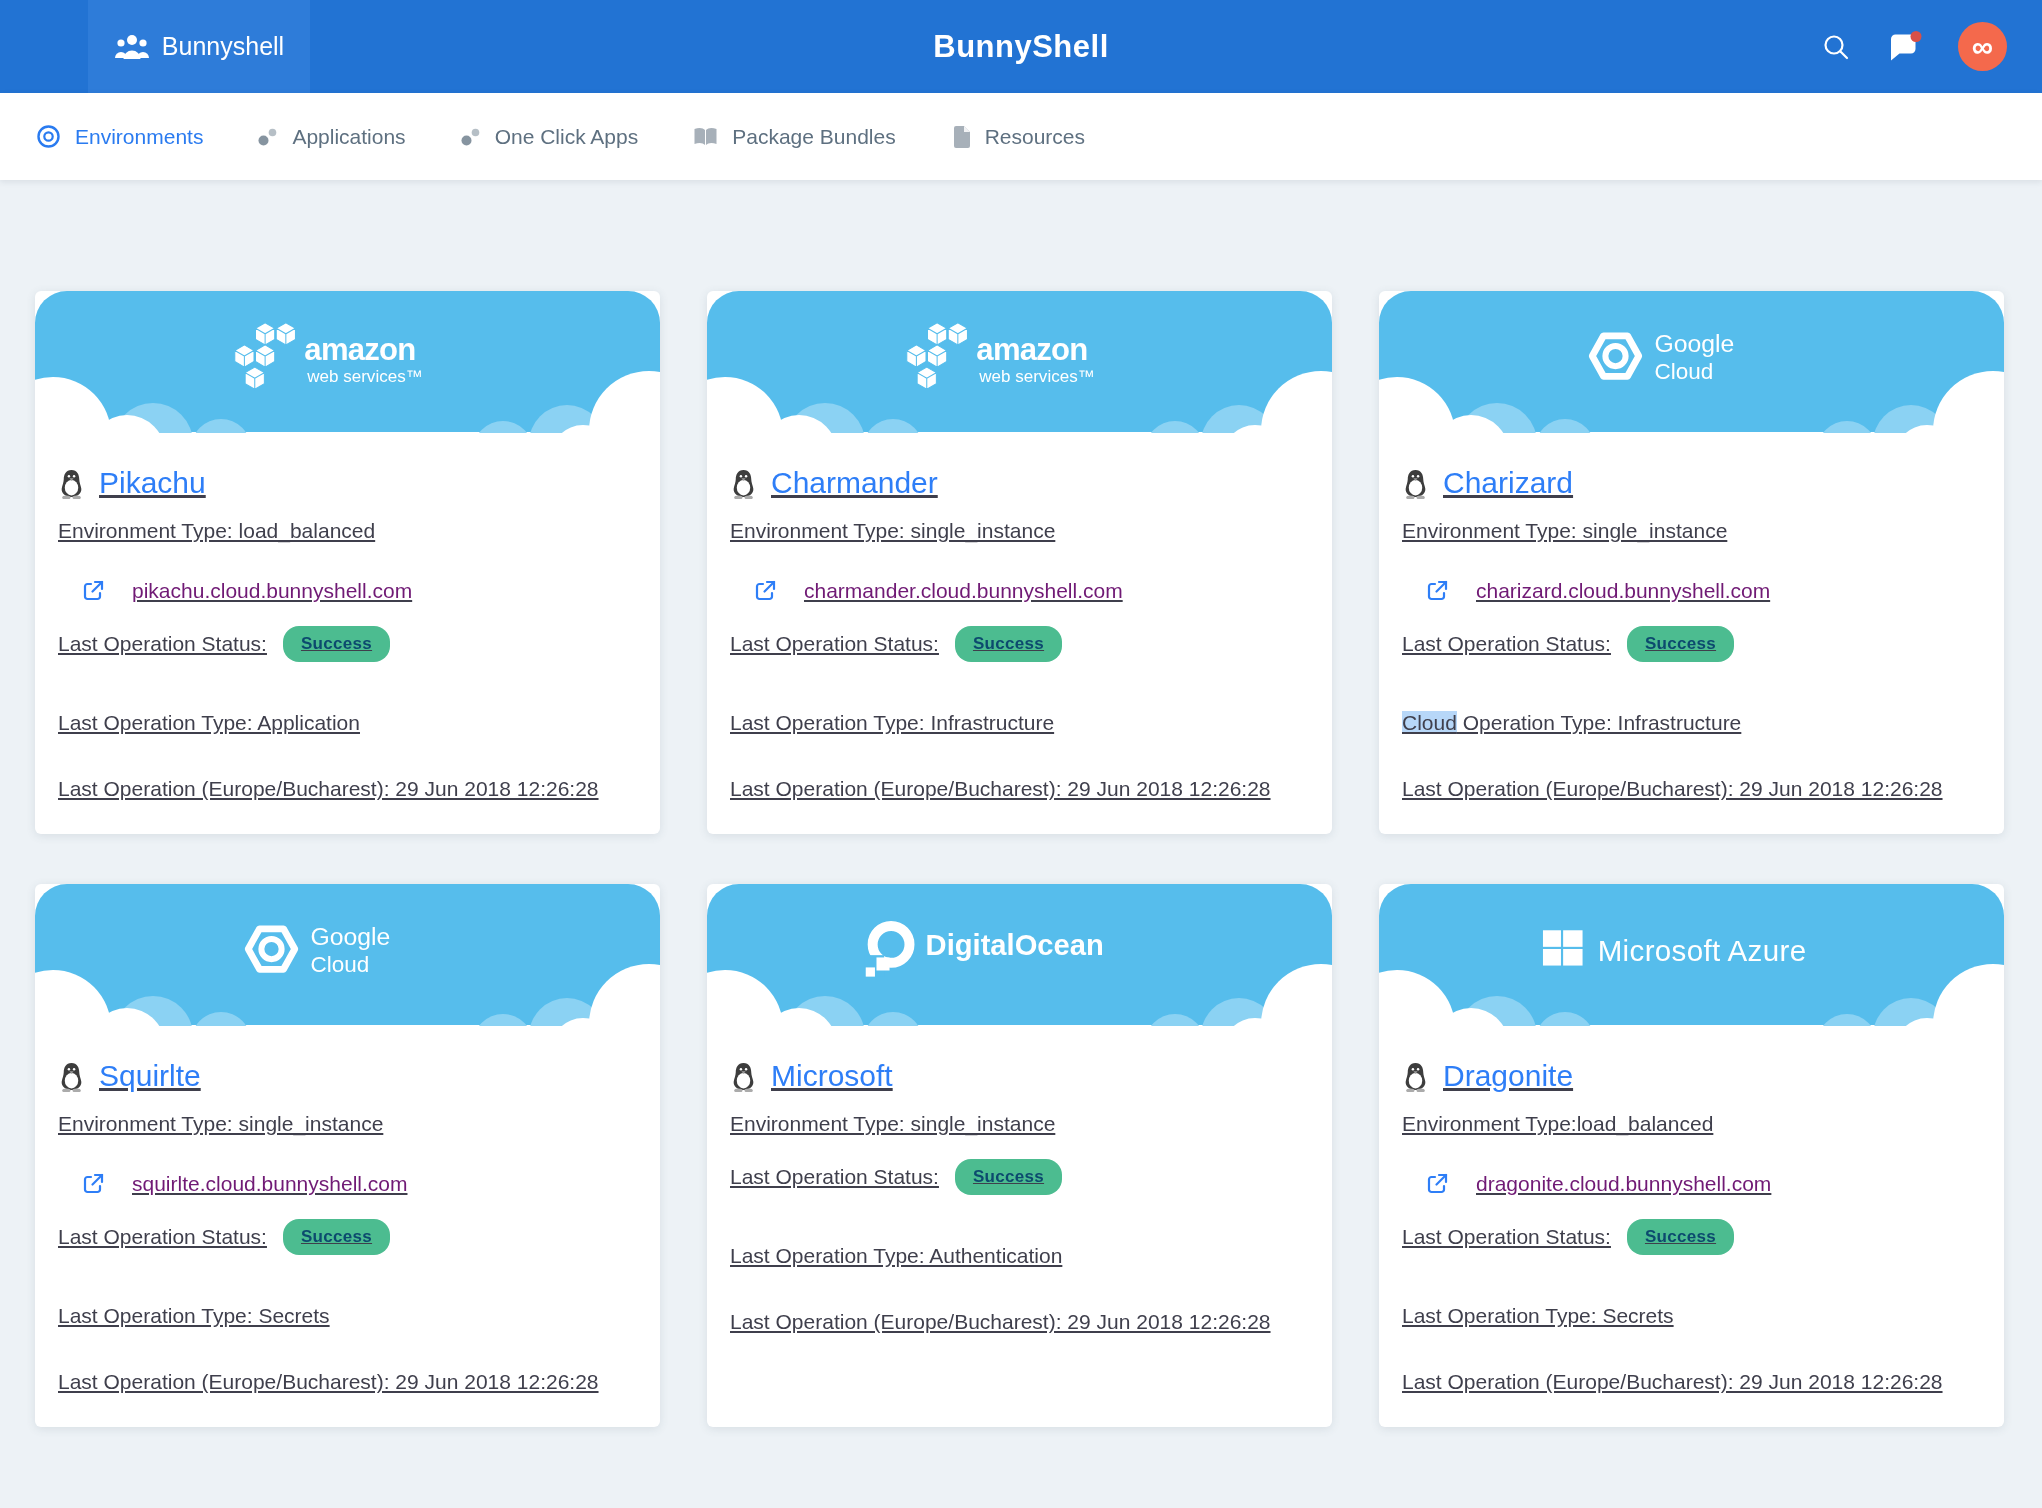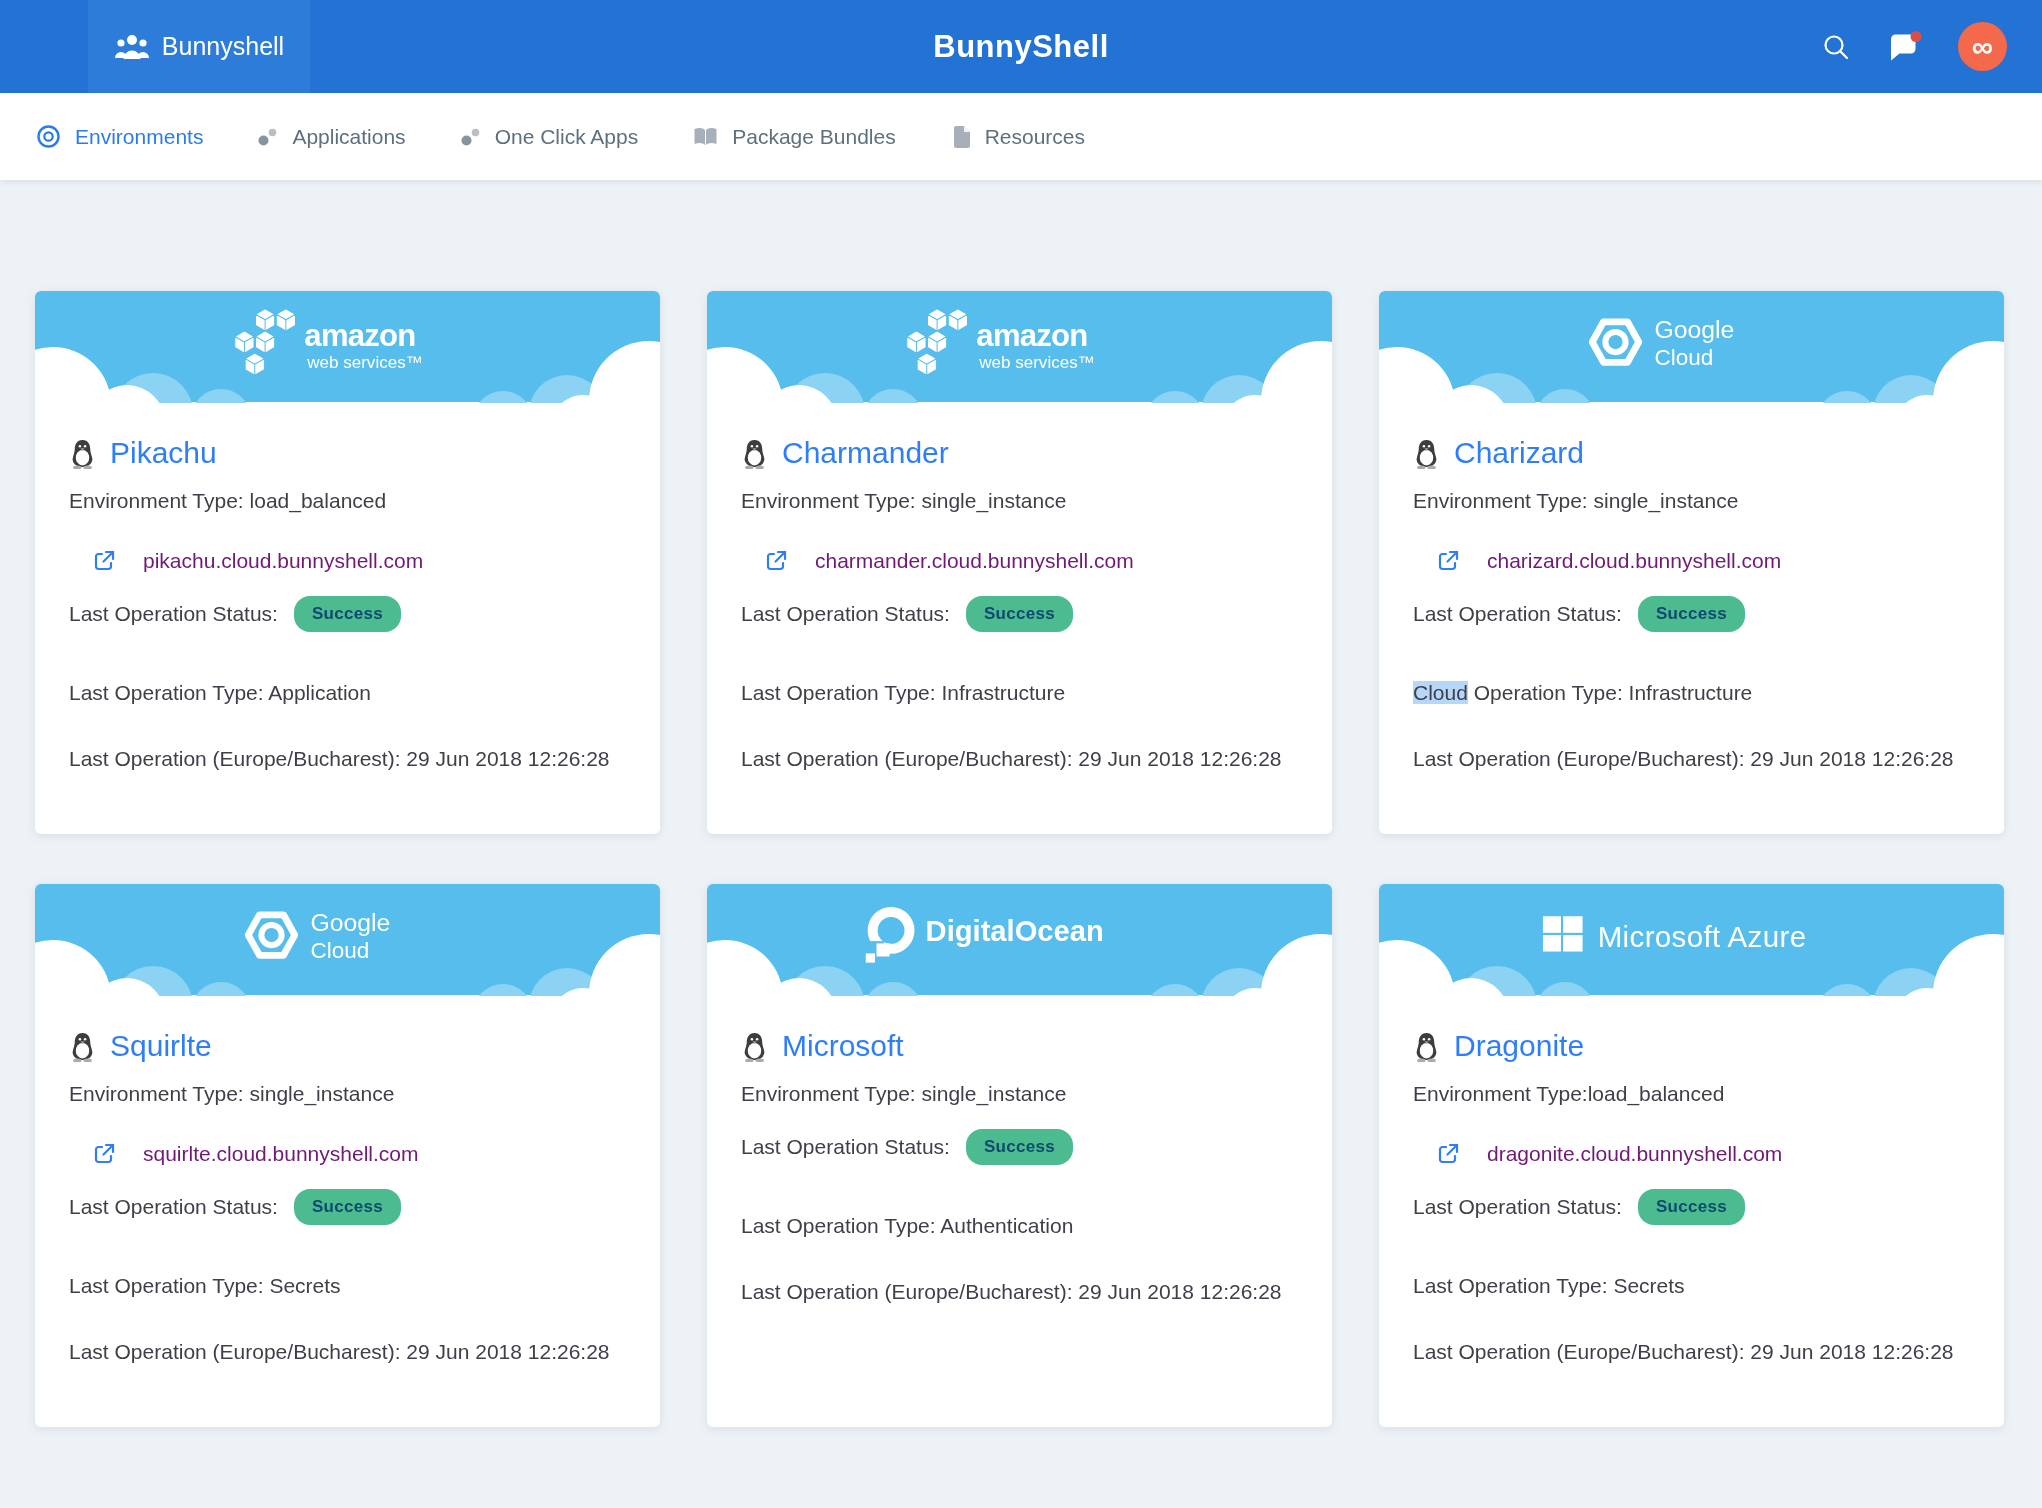--- a/index.html
+++ b/index.html
@@ -44,24 +44,24 @@
   .nav-item.active{color:#2a7bf0;}
   
   .cards-grid{
     display:grid;grid-template-columns:repeat(3,625px);
     gap:50px 47px;padding:111px 35px 0 35px;
   }
   .card{
     width:625px;height:543px;background:#fff;border-radius:6px;
     box-shadow:0 2px 10px rgba(60,80,100,.12);overflow:hidden;
   }
-  .card-banner{position:relative;height:111px;background:#56bdec;}
+  .card-banner{position:relative;height:141px;background:#56bdec;border-radius:32px;}
   .banner-logo{position:absolute;left:50%;top:46%;transform:translate(-50%,-50%);}
   .clouds{position:absolute;left:0;bottom:-1px;width:100%;height:64px;}
-  .card-body{padding:0 34px;}
+  .card-body{padding:0 23px;text-decoration:underline;}
   .env-title{
     display:flex;align-items:center;gap:14px;margin:34px 0 0 0;
     font-size:30px;font-weight:500;color:#2e7ef7;
   }
   .env-title .env-name{cursor:pointer;}
   .env-line{margin:0;font-size:21px;line-height:26px;color:#3f3f4c;}
   .line-env{margin-top:18px;}
   .line-link{
     margin-top:34px;display:flex;align-items:center;gap:26px;
     padding-left:22px;font-size:21px;color:#2e7ef7;cursor:pointer;

